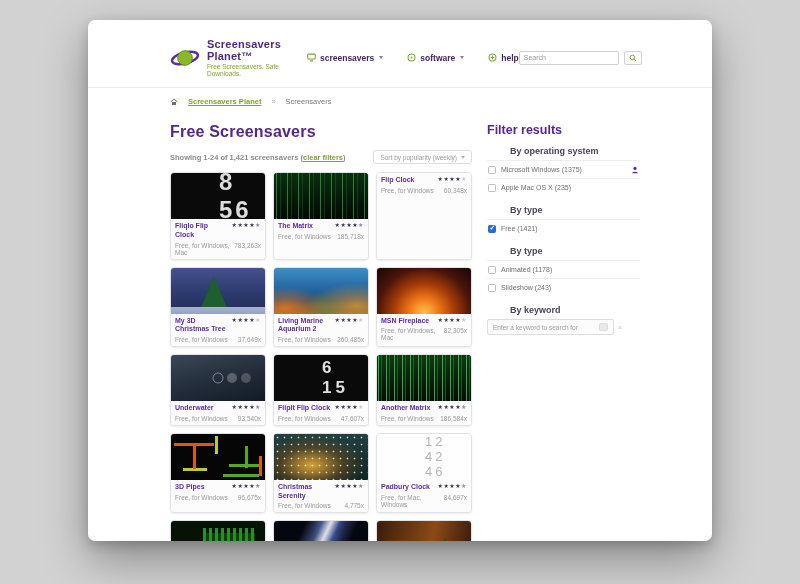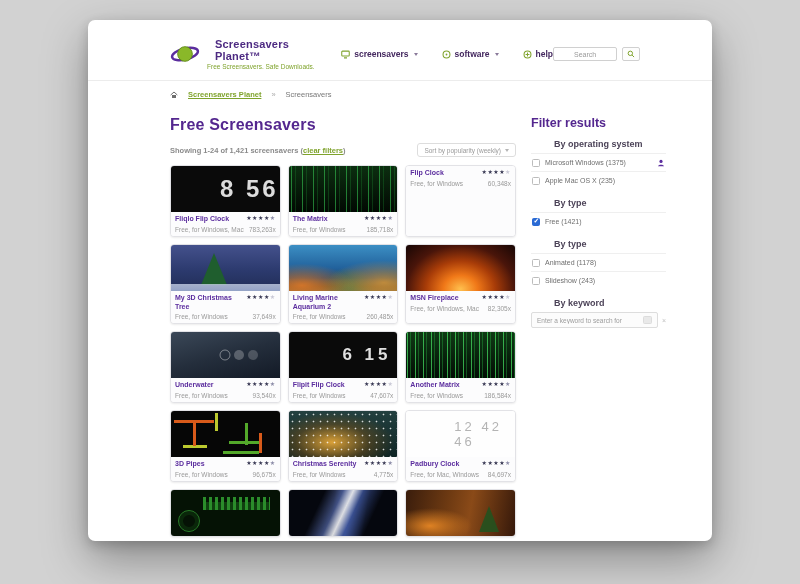--- a/index.html
+++ b/index.html
@@ -16,48 +16,48 @@
     box-shadow:0 18px 45px rgba(0,0,0,.35), 0 4px 12px rgba(0,0,0,.18);
     overflow:hidden;
   }
   
   .site-header {
     display:flex; align-items:center;
     padding:18px 72px 10px 82px;
     border-bottom:1px solid #ececec;
   }
   .logo { display:flex; align-items:center; gap:7px; margin-right:26px; cursor:pointer; }
-  .logo-text .logo-title { font-size:11px; font-weight:bold; color:#4d2a82; letter-spacing:.2px;margin-left:8px; }
+  .logo-text .logo-title { font-size:11px; font-weight:bold; color:#4d2a82; letter-spacing:.2px; }
   .logo-text .logo-tagline { font-size:6.5px; color:#7fa32c; margin-top:1px; }
   .nav { display:flex; align-items:center; gap:24px; }
   .nav-item { display:flex; align-items:center; gap:4px; cursor:pointer; }
   .nav-item .nav-label { font-size:8.5px; font-weight:bold; color:#43275e; }
   .caret { width:0; height:0; border-left:2.5px solid transparent; border-right:2.5px solid transparent; border-top:3px solid #8a7a9a; margin-left:1px; }
   .search-area { margin-left:auto; display:flex; align-items:center; gap:5px; }
   .search-input {
-    width:64px; height:14px; border:1px solid #d0d0d0; border-radius:2px;
-    font-size:7px; padding:0 20px; color:#555; outline:none;
+    width:100px; height:14px; border:1px solid #d0d0d0; border-radius:2px;
+    font-size:7px; padding:0 4px; color:#555; outline:none;
     font-family:"Liberation Sans", sans-serif;
   }
   .search-input::placeholder { color:#999; }
   .search-btn {
     width:18px; height:14px; border:1px solid #d0d0d0; border-radius:2px;
     background:#fdfdfd; display:flex; align-items:center; justify-content:center; cursor:pointer;
   }
   
   .breadcrumb {
     display:flex; align-items:center; gap:10px;
     padding:9px 72px 9px 82px; font-size:7.5px; color:#888;
   }
   .breadcrumb a.bc-link { color:#7fa32c; font-weight:bold; text-decoration:underline; cursor:pointer; }
   .bc-sep { color:#aaa; }
   .bc-current { color:#777; }
   
   .content { display:flex; gap:15px; padding:4px 72px 0 82px; }
-  .main { width:346px; flex:none; }
+  .main { width:302px; flex:none; }
   h1.page-title { font-size:16px; font-weight:bold; color:#54278f; margin:4px 0 9px; letter-spacing:.2px; }
   .showing-row { display:flex; justify-content:space-between; align-items:center; margin-bottom:8px; }
   .showing-text { font-size:7.5px; color:#8b8b8b; font-weight:bold; }
   .showing-text .clear-link { color:#7fa32c; text-decoration:underline; cursor:pointer; }
   .sort-select {
     font-size:6.5px; color:#9a9a9a; border:1px solid #ddd; border-radius:3px;
     background:#fff; padding:2.5px 6px; display:flex; align-items:center; gap:4px; cursor:pointer;
   }
   .sort-caret { width:0; height:0; border-left:2.5px solid transparent; border-right:2.5px solid transparent; border-top:3px solid #b5b5b5; }
   

